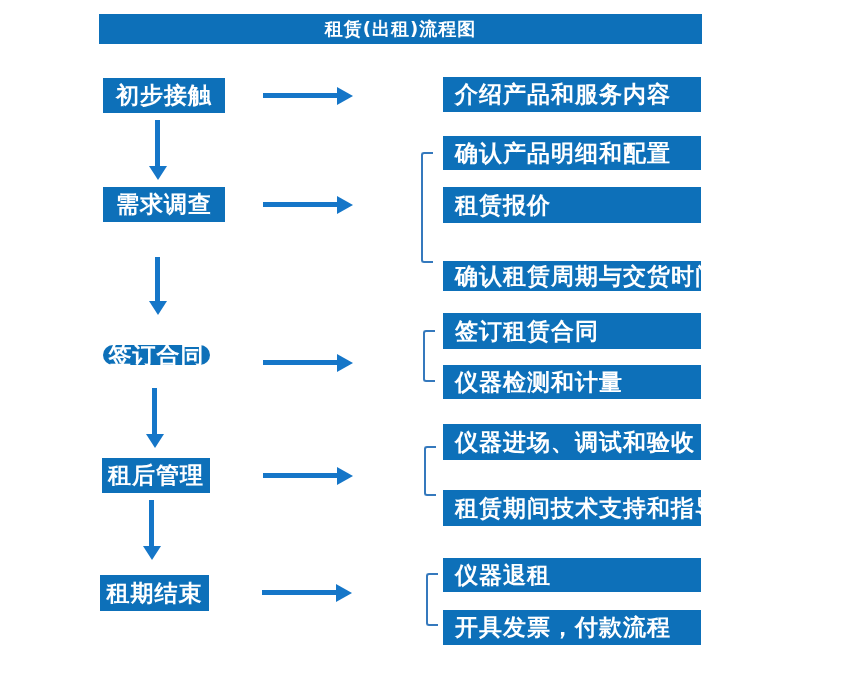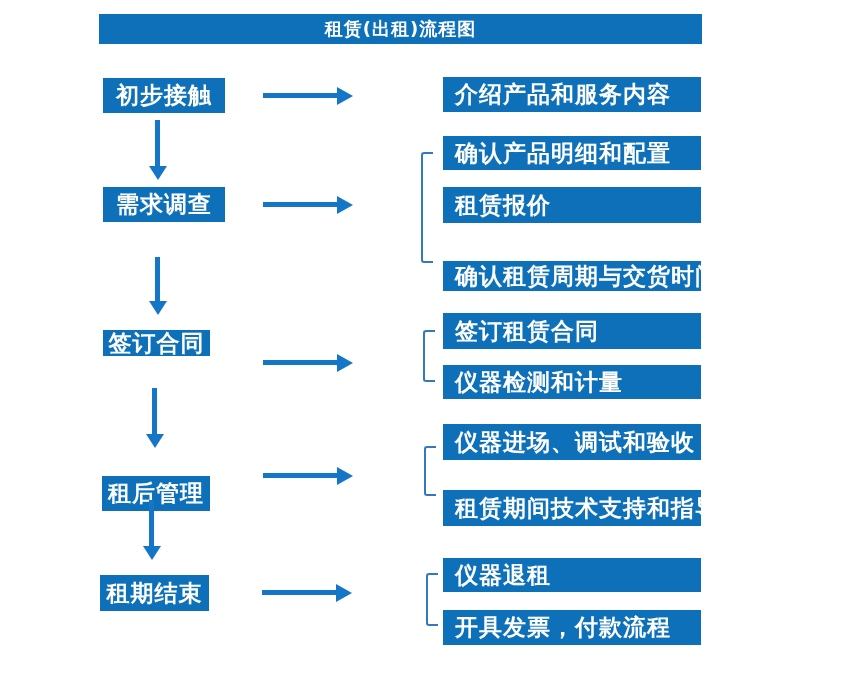--- a/index.html
+++ b/index.html
@@ -82,22 +82,22 @@
 </style>
 </head>
 <body>
 
 <div class="canvas">
 
   <div class="title-bar">租赁(出租)流程图</div>
 
   <div class="step-box" style="left:103px; top:78px; width:122px; height:35px;">初步接触</div>
   <div class="step-box" style="left:103px; top:187px; width:122px; height:35px;">需求调查</div>
-  <div class="step-box" style="left:103px; top:330px; width:107px; height:26px;">签订合同</div>
-  <div class="step-box" style="left:102px; top:458px; width:108px; height:35px;margin-top:18px;">租后管理</div>
+  <div class="step-box" style="left:103px; top:345px; width:107px; height:20px;border-radius:13px;">签订合同</div>
+  <div class="step-box" style="left:102px; top:458px; width:108px; height:35px;">租后管理</div>
   <div class="step-box" style="left:100px; top:575px; width:109px; height:36px;">租期结束</div>
 
   <div class="v-arrow" style="left:149px; top:120px; height:60px;">
     <div class="shaft"></div>
     <div class="head"></div>
   </div>
   <div class="v-arrow" style="left:149px; top:257px; height:58px;">
     <div class="shaft"></div>
     <div class="head"></div>
   </div>

